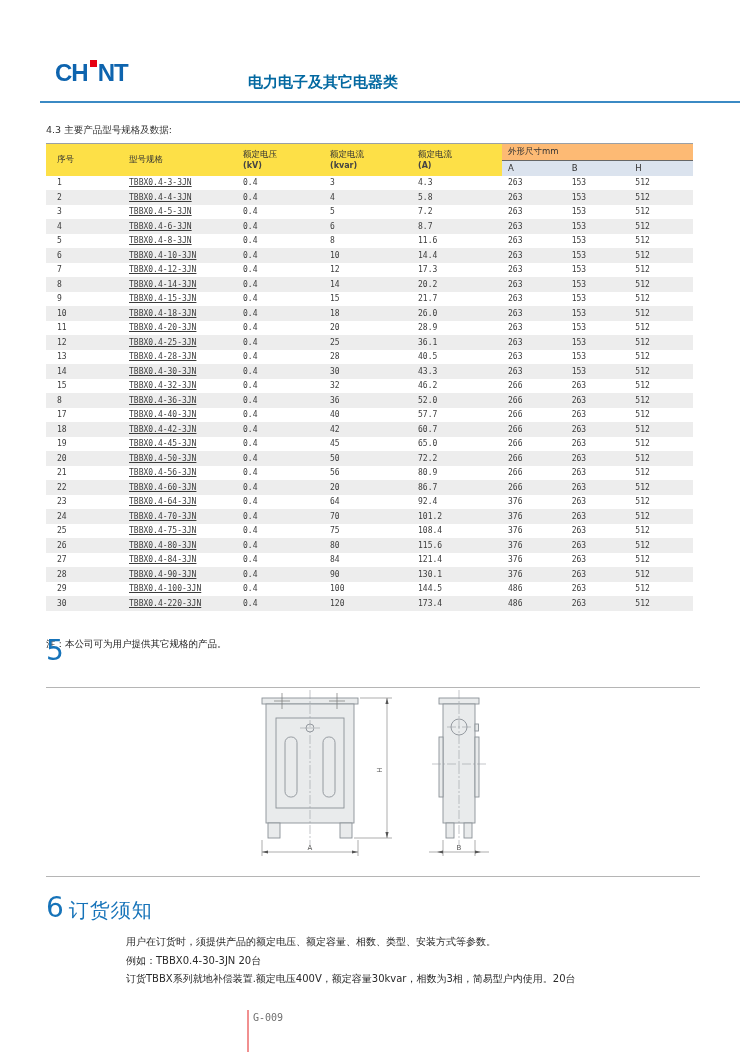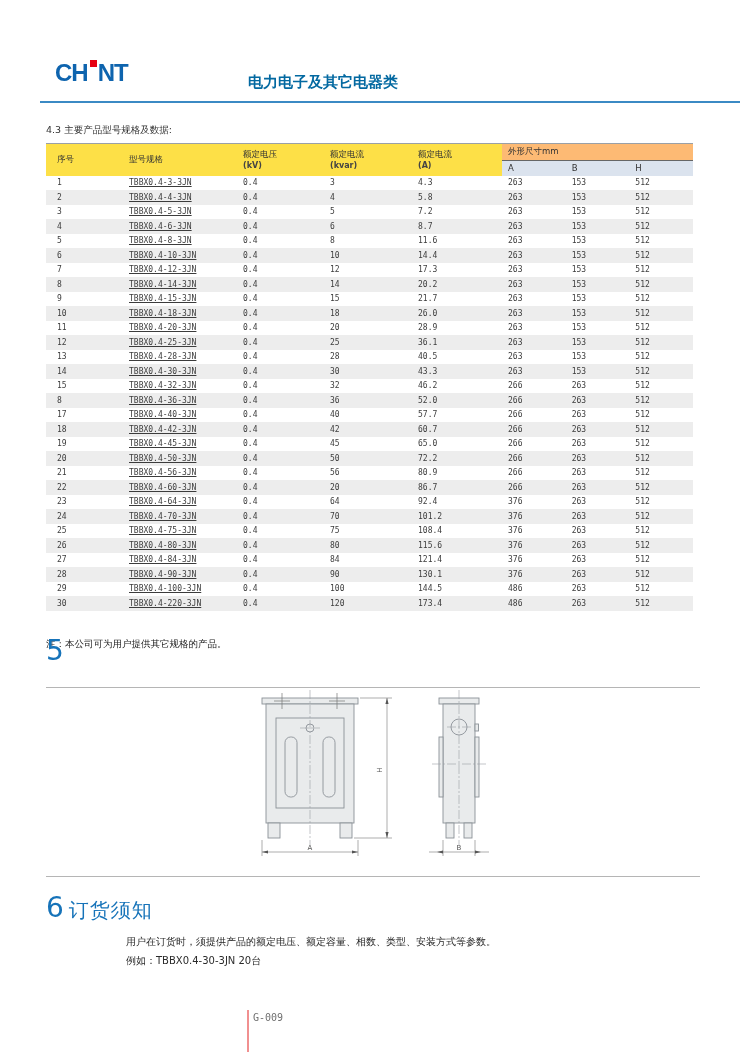--- a/index.html
+++ b/index.html
@@ -466,18 +466,19 @@
 
   <div class="thin-rule rule-b"></div>
 
   <div class="sec-head sec6-head">
     <span class="num">6</span>
     <span class="txt">订货须知</span>
   </div>
   <div class="order-text">
     <div>用户在订货时，须提供产品的额定电压、额定容量、相数、类型、安装方式等参数。</div>
     <div>例如：TBBX0.4-30-3JN    20台</div>
+    <div>订货TBBX系列就地补偿装置.额定电压400V，额定容量30kvar，相数为3相，简易型户内使用。20台</div>
   </div>
 
   <div class="footer-rule"></div>
   <div class="footer-code">G-009</div>
 
 </div>
 
 </body></html>

